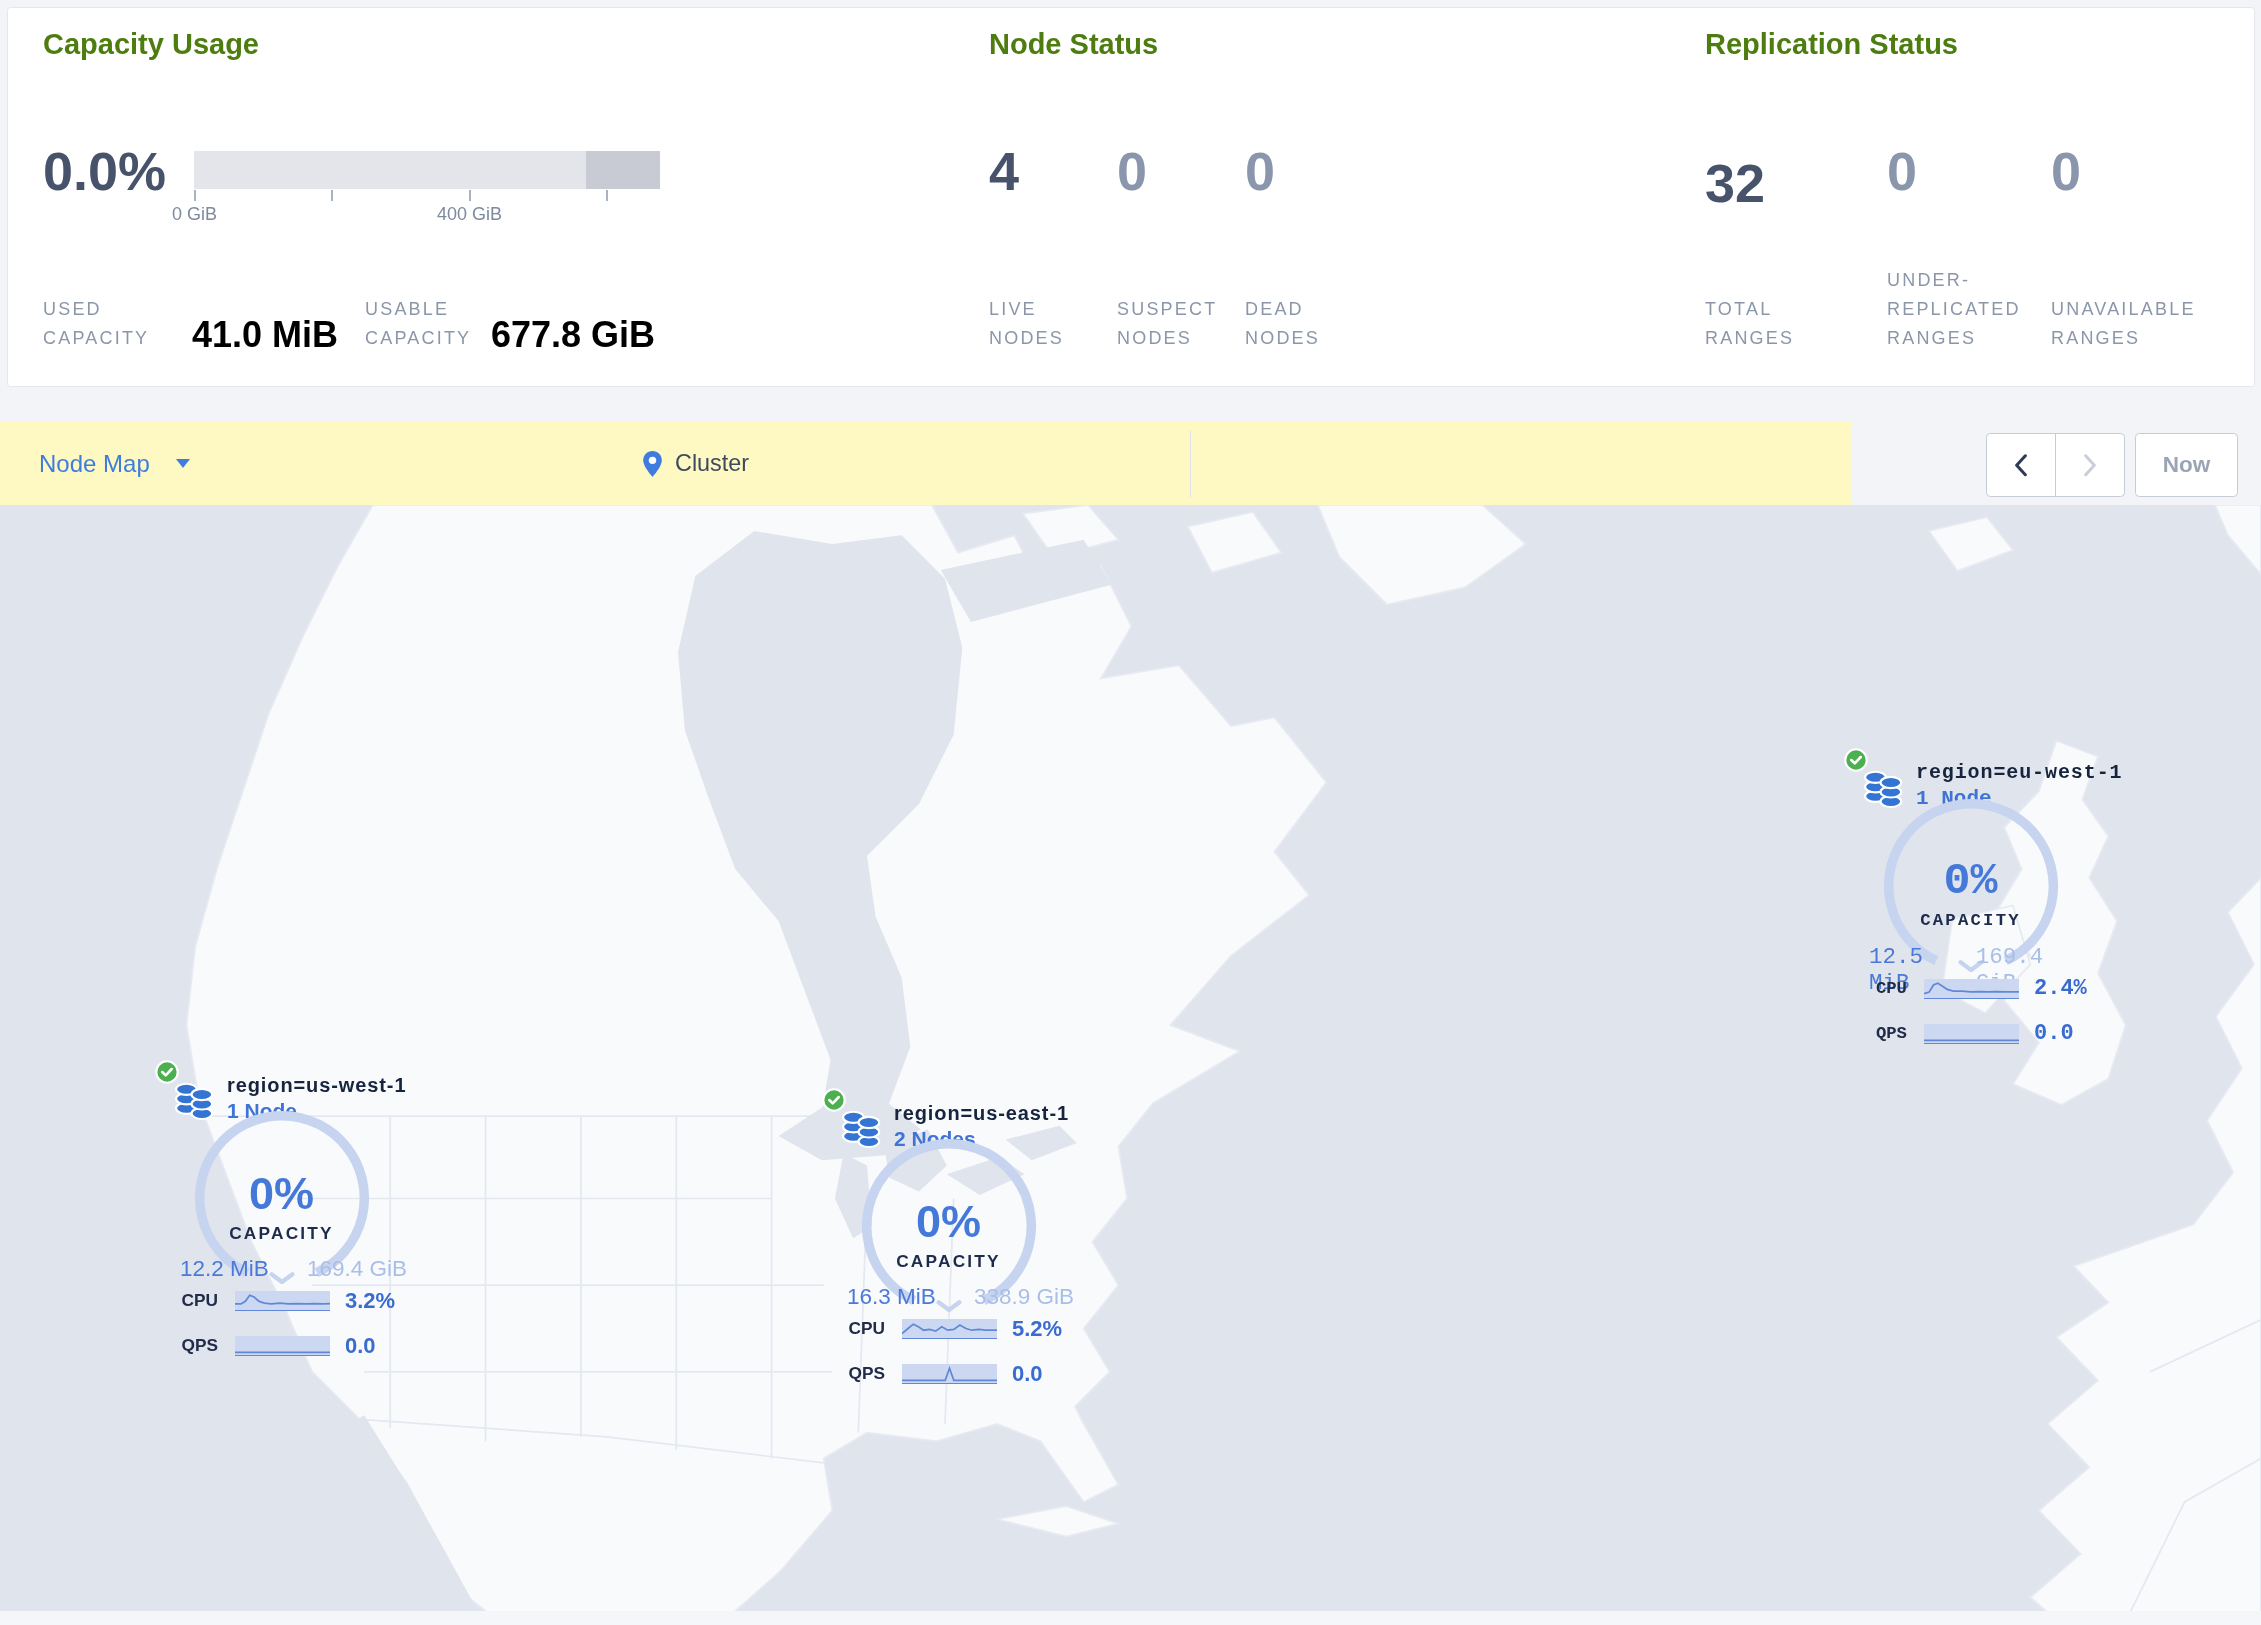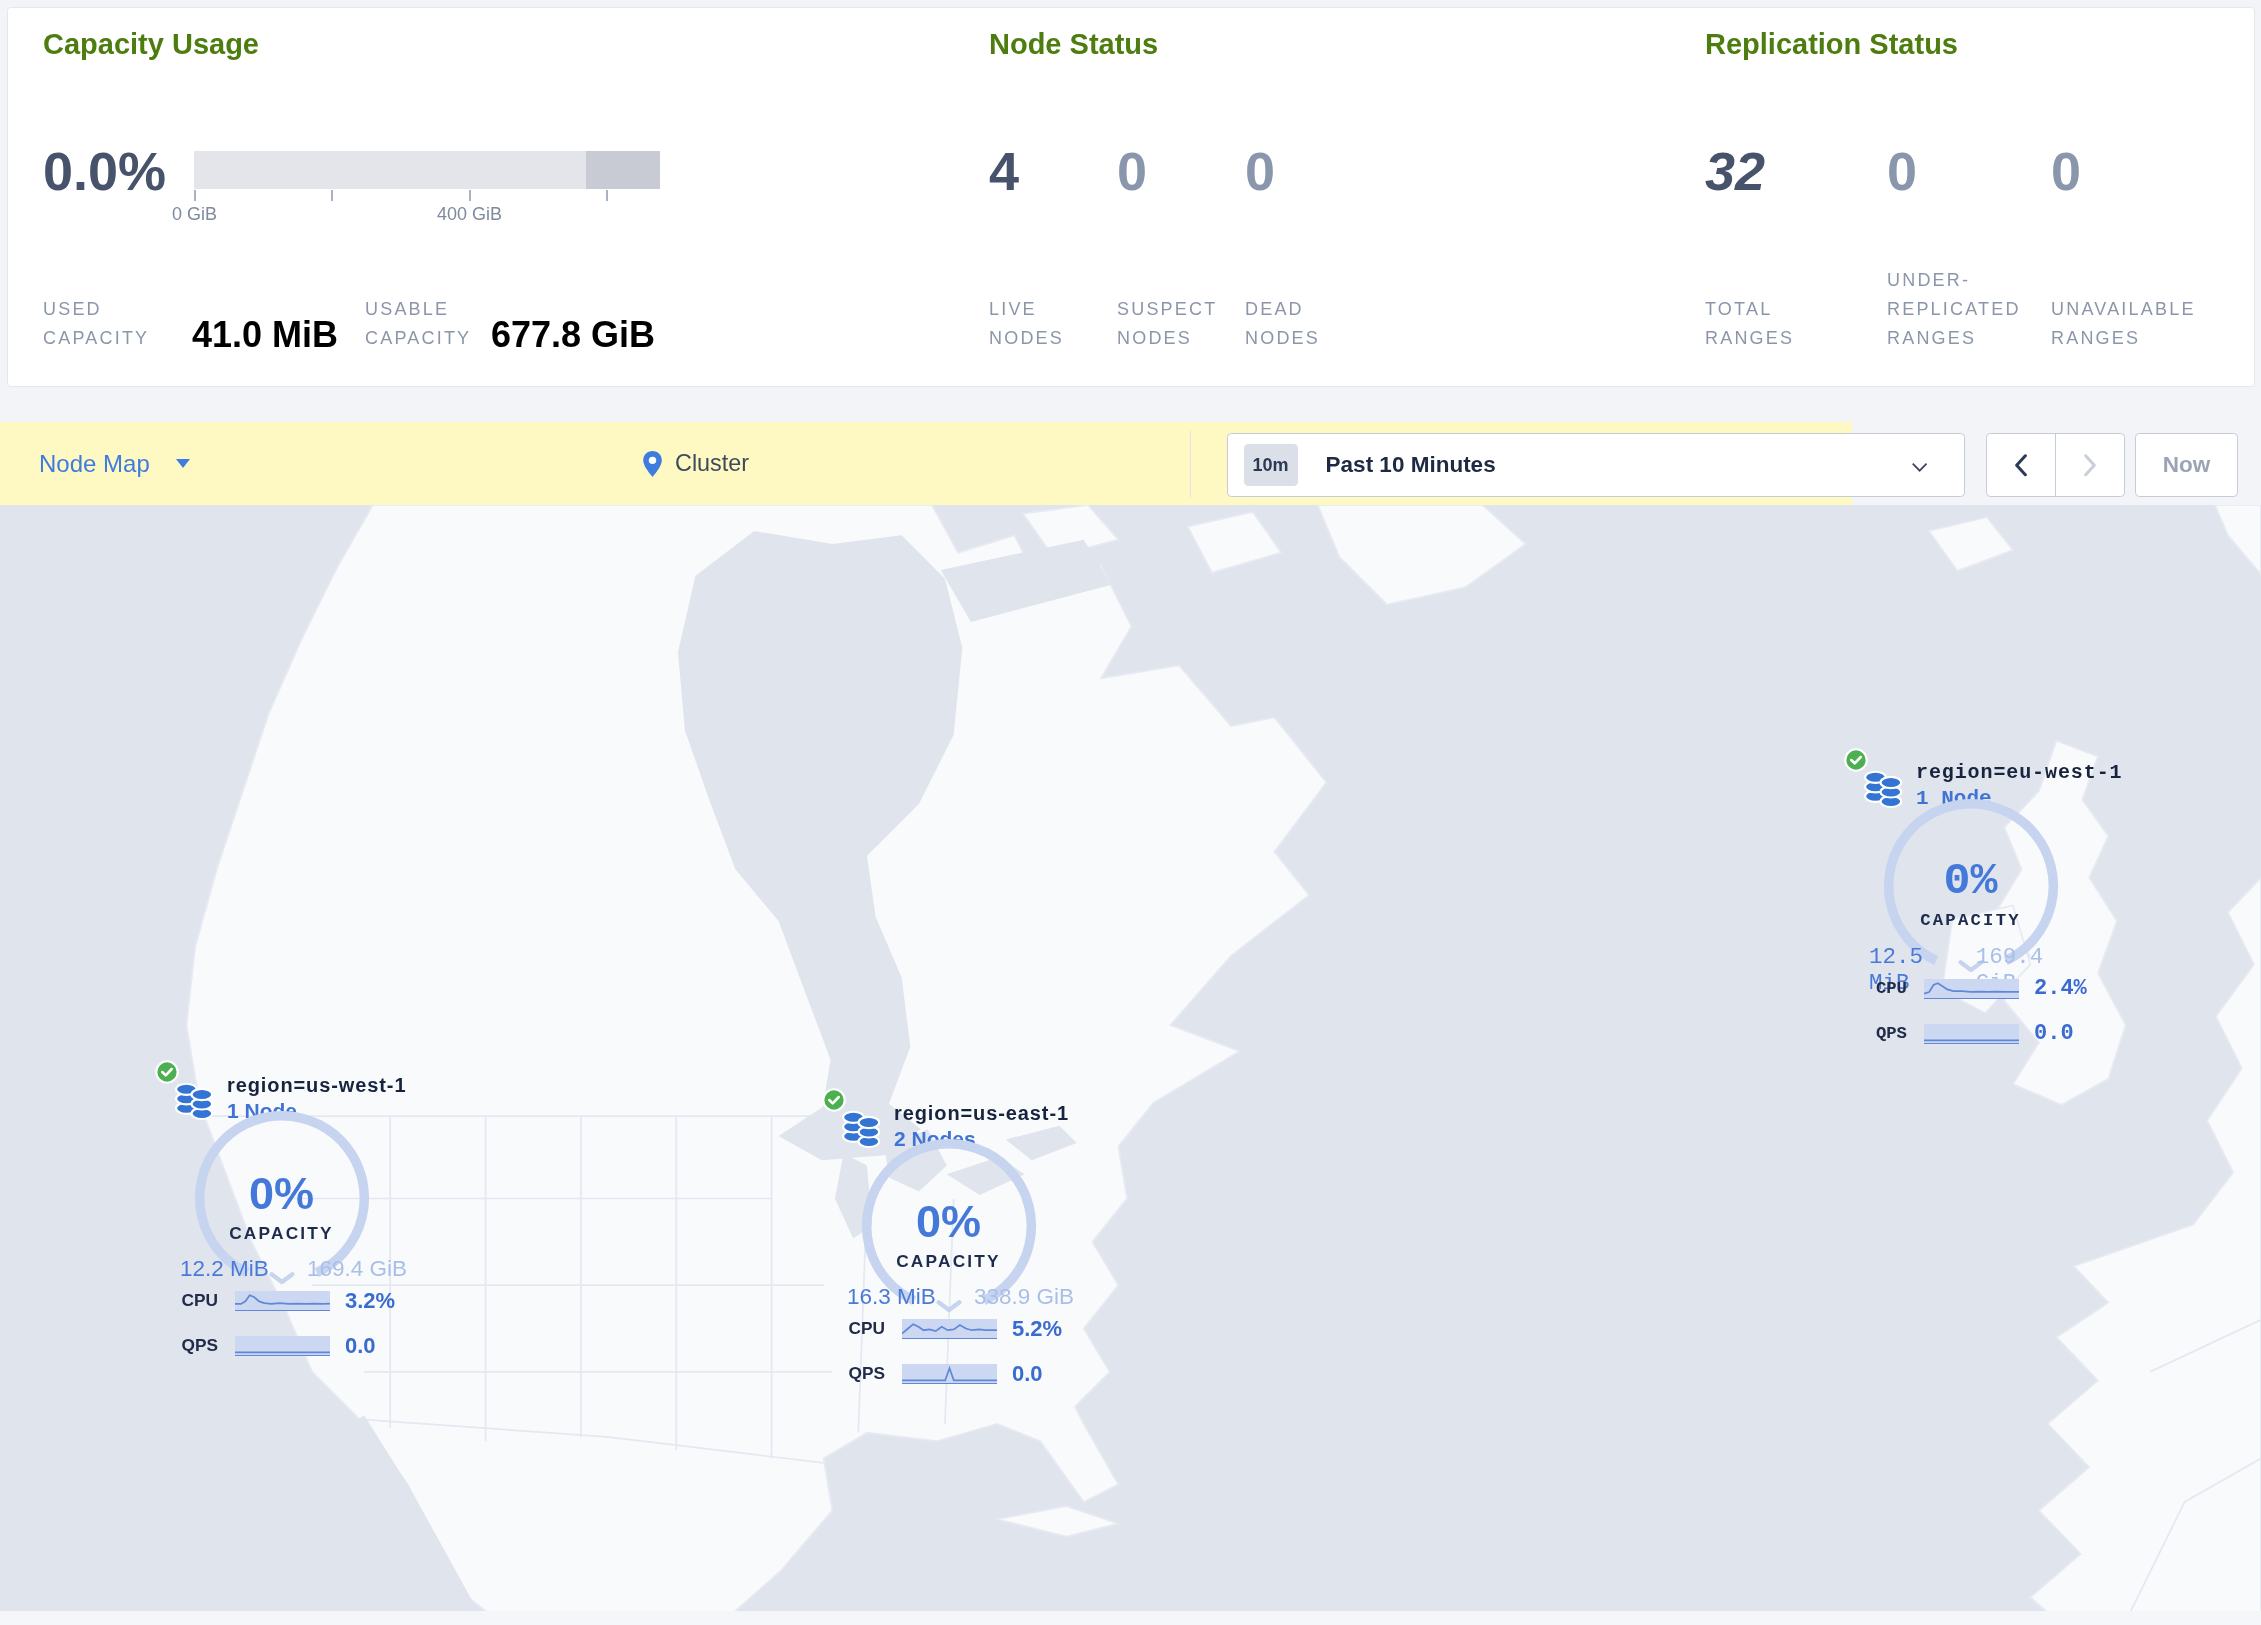--- a/index.html
+++ b/index.html
@@ -115,21 +115,21 @@
   <div class="big-num num-dim" style="left:1109px;top:136px;">0</div>
   <div class="big-num num-dim" style="left:1237px;top:136px;">0</div>
   <div class="stat-label" style="left:981px;">LIVE
 NODES</div>
   <div class="stat-label" style="left:1109px;">SUSPECT
 NODES</div>
   <div class="stat-label" style="left:1237px;">DEAD
 NODES</div>
 
   <div class="section-title" style="left:1697px;top:19px;">Replication Status</div>
-  <div class="big-num num-dark" style="left:1697px;top:136px;font-style:italic;">32</div>
+  <div class="big-num num-dark" style="left:1697px;top:148px;">32</div>
   <div class="big-num num-dim" style="left:1879px;top:136px;">0</div>
   <div class="big-num num-dim" style="left:2043px;top:136px;">0</div>
   <div class="stat-label" style="left:1697px;">TOTAL
 RANGES</div>
   <div class="stat-label" style="left:1879px;">UNDER-
 REPLICATED
 RANGES</div>
   <div class="stat-label" style="left:2043px;">UNAVAILABLE
 RANGES</div>
 </div>
@@ -140,27 +140,20 @@
     <span class="caret-down"></span>
   </div>
   <div class="breadcrumb">
     <svg width="21" height="28" viewBox="0 0 26 34">
       <path d="M13 1 C6.4 1 1.5 6 1.5 12.5 c0 8.5 11.5 20.5 11.5 20.5 s11.5-12 11.5-20.5 C24.5 6 19.6 1 13 1 z" fill="#3e7ce0"></path>
       <circle cx="13" cy="12.5" r="4.6" fill="#ffffff"></circle>
     </svg>
     <span class="breadcrumb-label">Cluster</span>
   </div>
   <div class="toolbar-divider"></div>
-  <div class="time-box">
-    <span class="time-badge">10m</span>
-    <span class="time-label">Past 10 Minutes</span>
-    <svg class="time-chevron" width="17.3" height="10.4" viewBox="0 0 20 12">
-      <polyline points="2,2 10,10 18,2" fill="none" stroke="#3a4557" stroke-width="2"></polyline>
-    </svg>
-  </div>
   <div class="arrow-group">
     <div class="arrow-btn">
       <svg width="14" height="22.5" viewBox="0 0 16 26">
         <polyline points="13,2 3,13 13,24" fill="none" stroke="#2d3b55" stroke-width="3.5" stroke-linecap="round" stroke-linejoin="round"></polyline>
       </svg>
     </div>
     <div class="arrow-btn">
       <svg width="14" height="22.5" viewBox="0 0 16 26">
         <polyline points="3,2 13,13 3,24" fill="none" stroke="#c9cfda" stroke-width="3.5" stroke-linecap="round" stroke-linejoin="round"></polyline>
       </svg>

